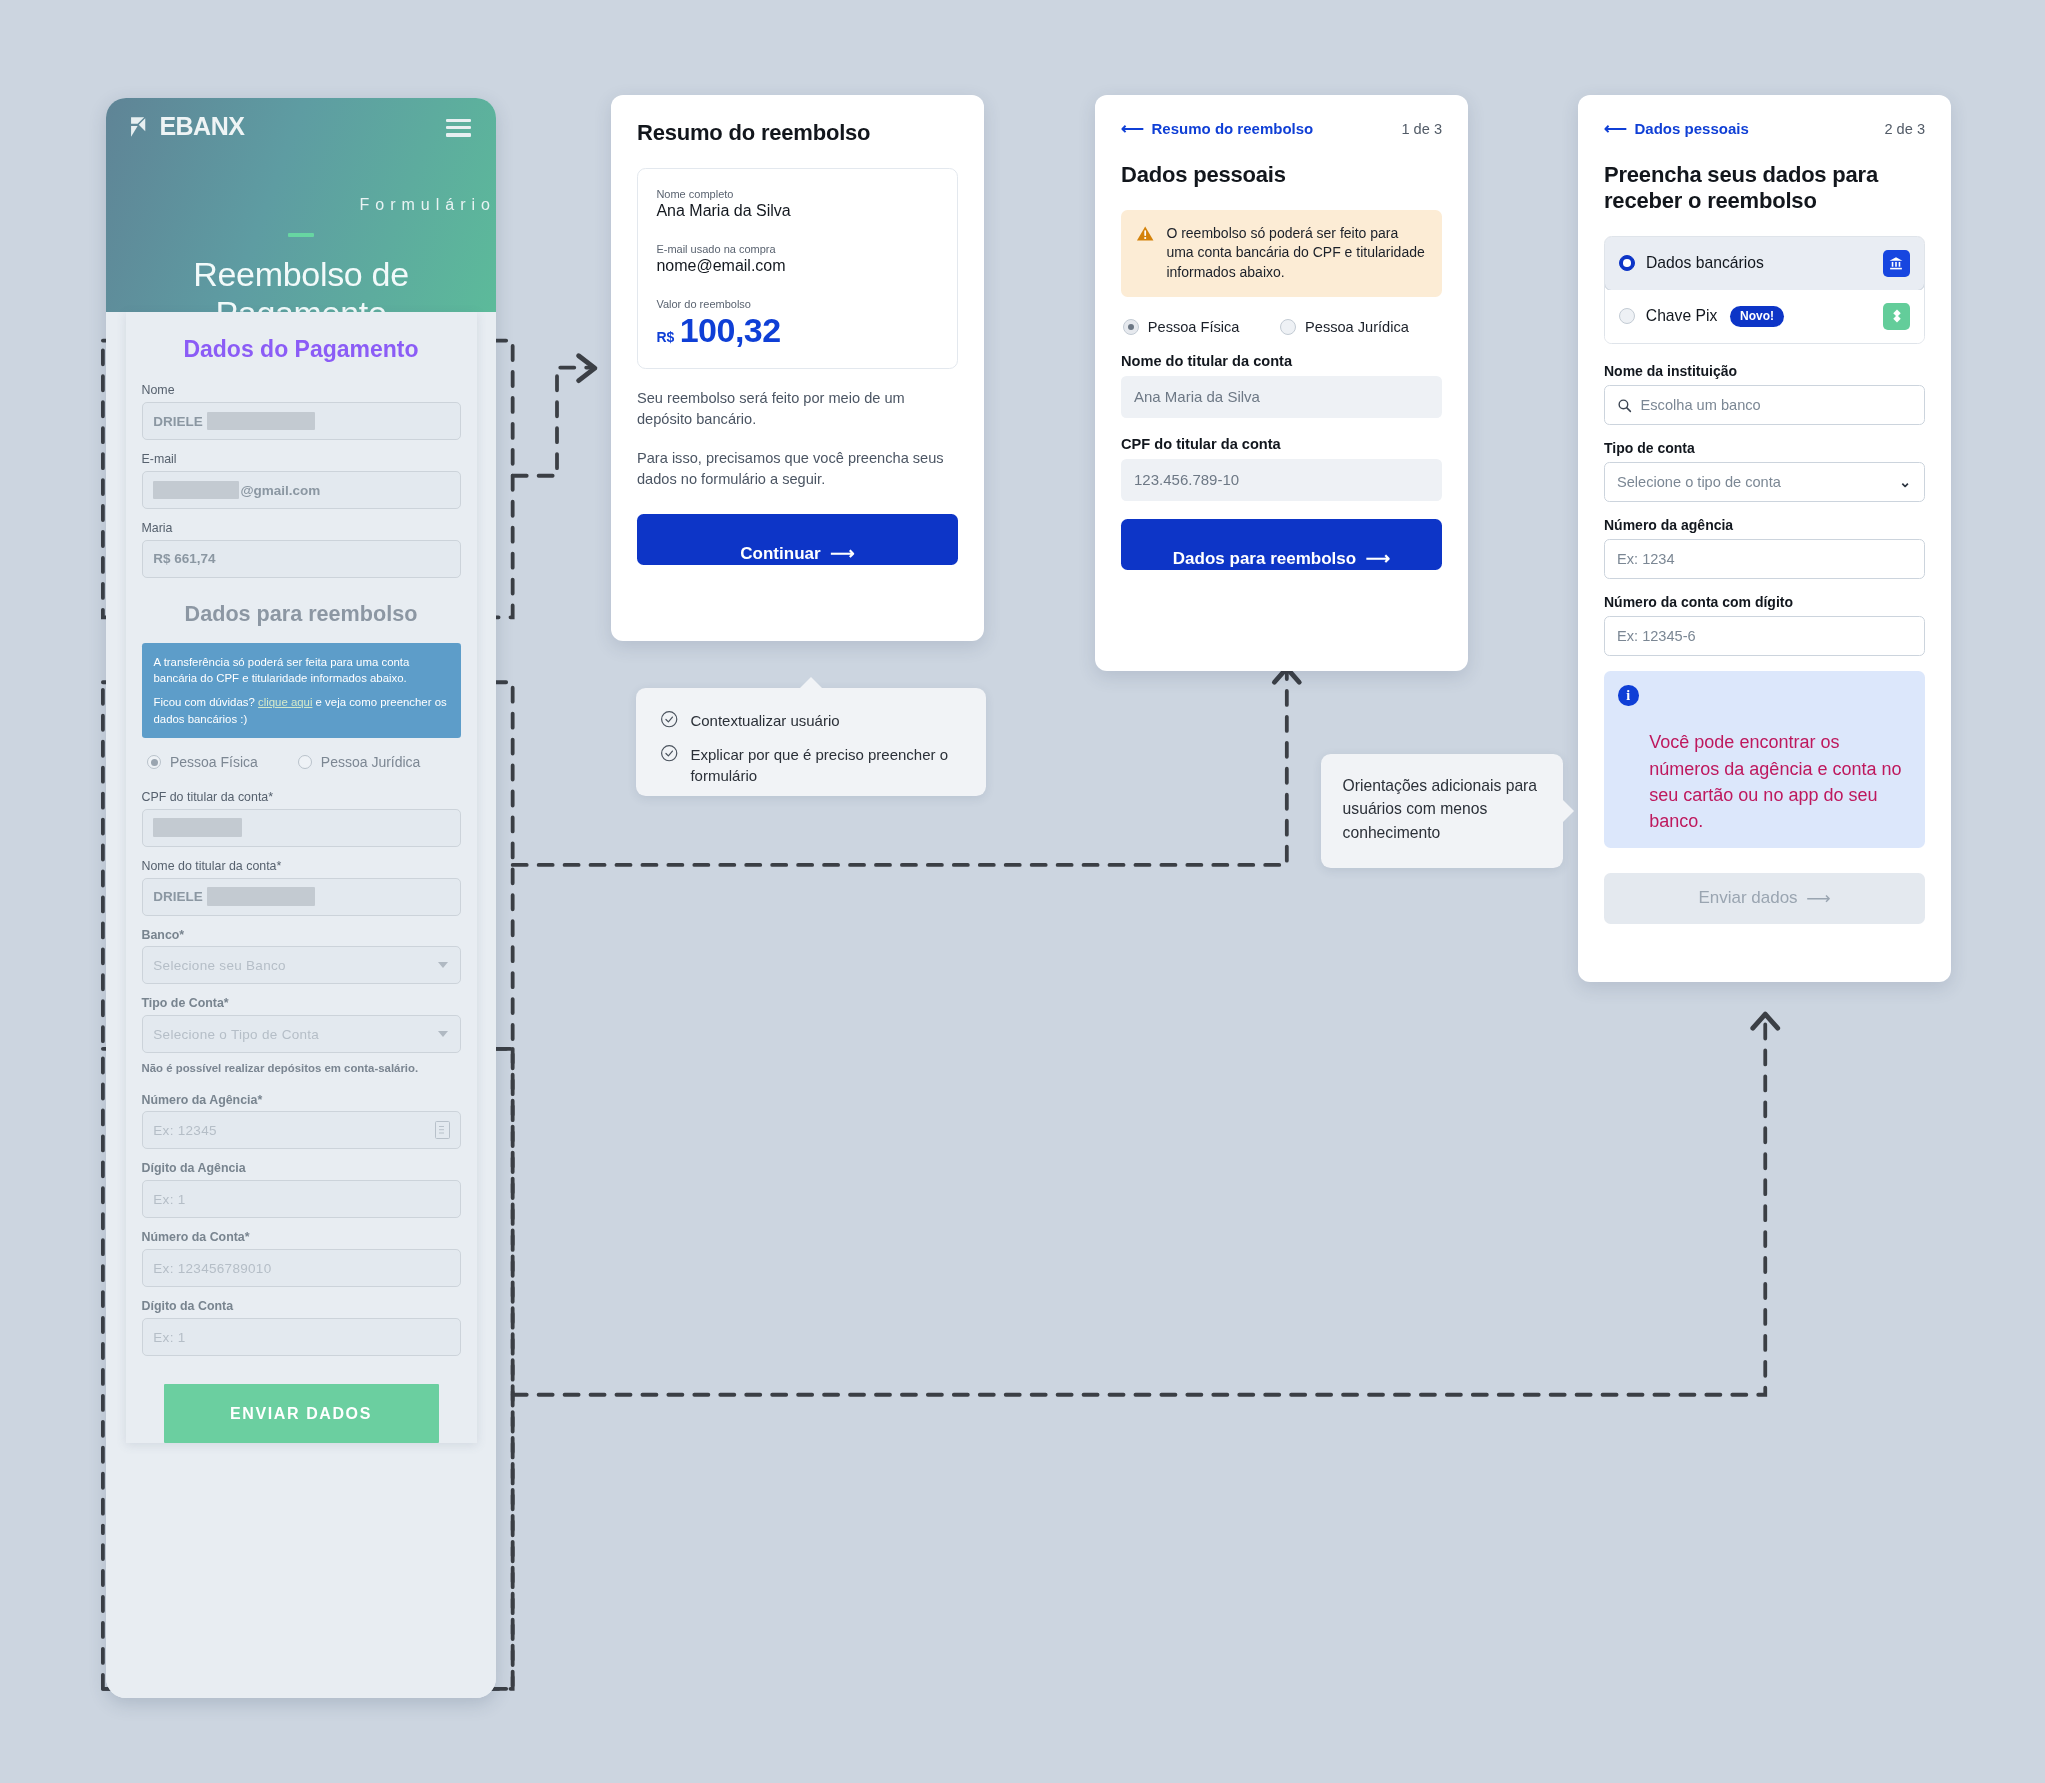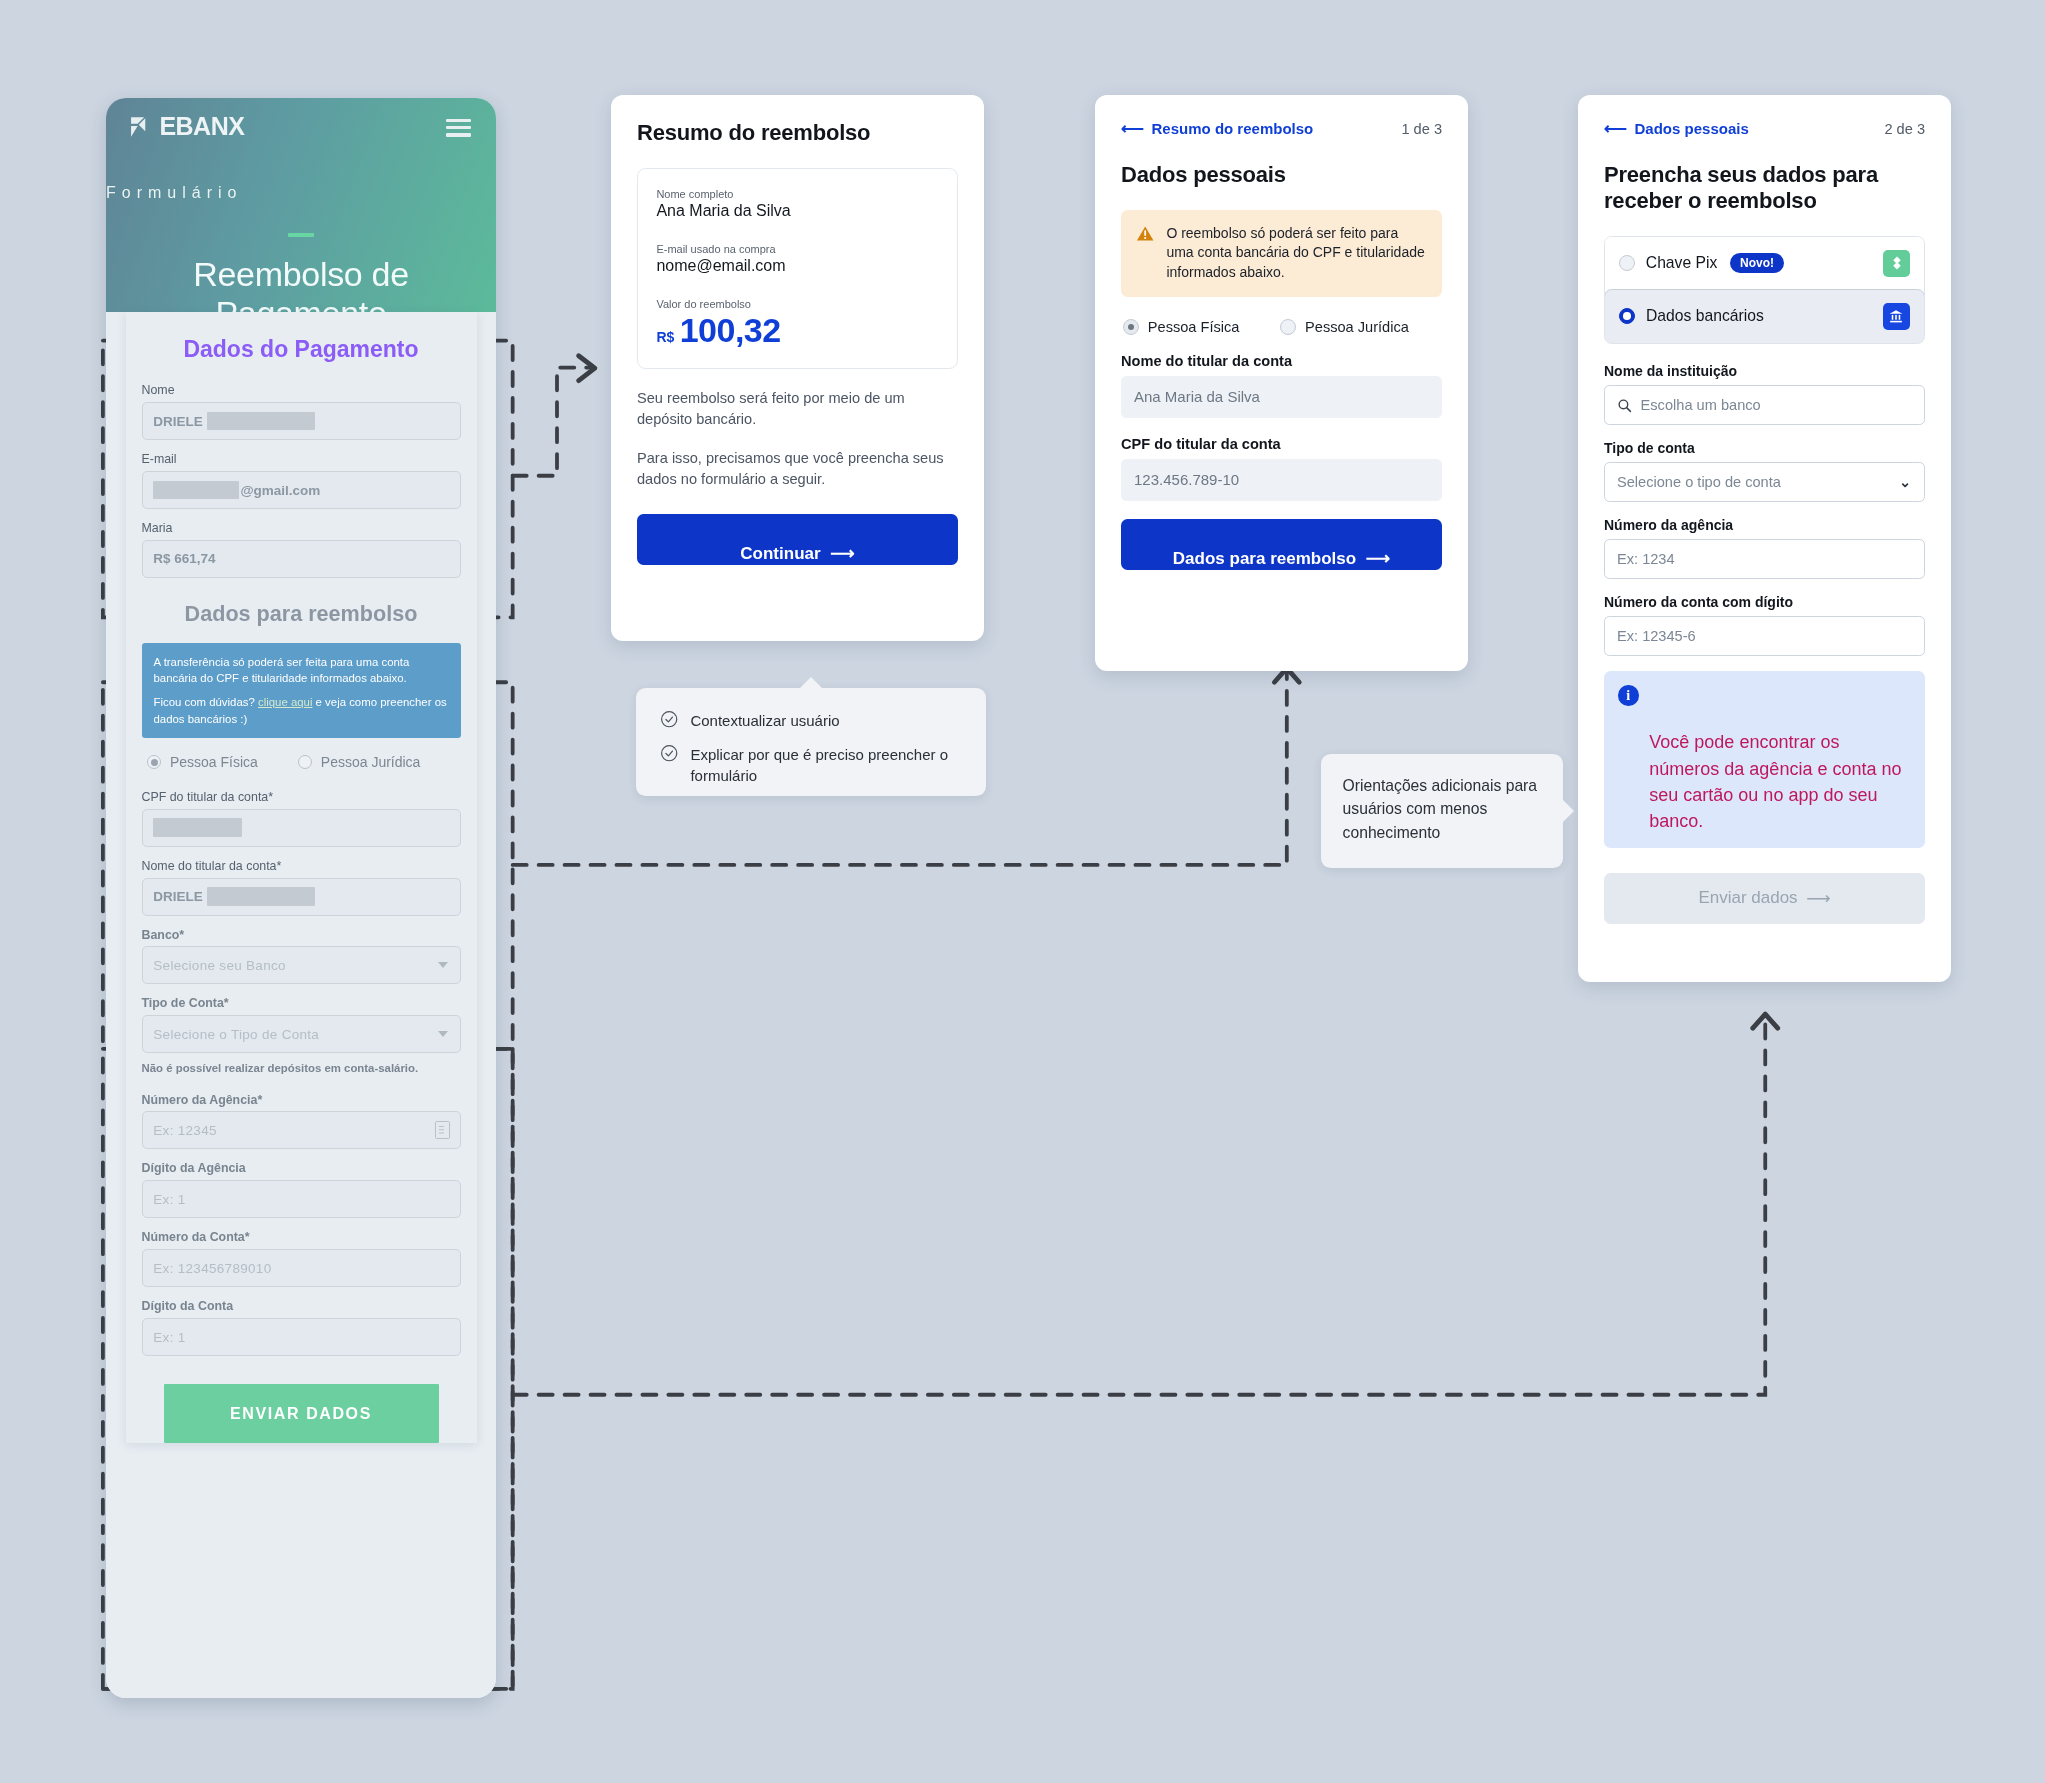--- a/index.html
+++ b/index.html
@@ -31,21 +31,21 @@
     position:absolute;left:24px;top:16px;display:flex;align-items:center;gap:5.4px;
   }
   .brand-mark{width:24px;height:24px;position:relative;}
   .brand-mark svg{display:block;}
   .brand-text{
     color:#eef4f5;font-size:25px;font-weight:700;letter-spacing:-0.5px;line-height:1;
   }
   .hamburger{position:absolute;right:25px;top:20.5px;width:25px;height:18.4px;}
   .hamburger span{display:block;height:3.2px;border-radius:1.1px;background:#e7eff1;margin-bottom:4.3px;}
   .hero-sub{
-    position:absolute;left:0;right:0;top:86px;text-align:left;
+    position:absolute;left:0;right:0;top:98px;text-align:right;
     color:#e9f3f3;font-size:16px;letter-spacing:6px;font-weight:400;
   }
   .hero-rule{
     position:absolute;left:50%;top:135px;transform:translateX(-50%);
     width:26px;height:3.8px;background:#67d6a2;border-radius:1.1px;
   }
   .hero-title{
     position:absolute;left:0;right:0;top:157px;text-align:center;
     color:#f2fafa;font-size:34px;font-weight:300;letter-spacing:-0.3px;
   }
@@ -444,46 +444,46 @@
       <div class="crumb-row">
         <div class="crumb">
           <span class="arrow">⟵</span>
           <span>Dados pessoais</span>
         </div>
         <div class="step">2 de 3</div>
       </div>
       <h1 class="card-h1">Preencha seus dados para receber o reembolso</h1>
 
       <div class="choice-group">
-        <div class="choice">
-          <span class="rdot2"></span>
-          <span class="choice-label">Chave Pix</span>
-          <span class="badge">Novo!</span>
-          <span class="choice-ic ic-pix">
-            <svg width="16" height="16" viewBox="0 0 30 30">
-              <polygon points="15,3 22,10 15,17 8,10" fill="#fff"></polygon>
-              <polygon points="15,13 22,20 15,27 8,20" fill="#fff"></polygon>
-            </svg>
-          </span>
-        </div>
         <div class="choice sel">
           <span class="rdot2" style="border-color:#0d35c7;background:#0d35c7;">
             <span style="position:absolute;inset:3.2px;border-radius:50%;background:#fff;display:block;"></span>
           </span>
           <span class="choice-label">Dados bancários</span>
           <span class="choice-ic ic-bank">
             <svg width="16" height="16" viewBox="0 0 30 30">
               <polygon points="15,4 27,11 3,11" fill="#fff"></polygon>
               <rect x="7" y="13" width="3" height="9" fill="#fff"></rect>
               <rect x="13.5" y="13" width="3" height="9" fill="#fff"></rect>
               <rect x="20" y="13" width="3" height="9" fill="#fff"></rect>
               <rect x="4" y="24" width="22" height="3" fill="#fff"></rect>
             </svg>
           </span>
         </div>
+        <div class="choice">
+          <span class="rdot2"></span>
+          <span class="choice-label">Chave Pix</span>
+          <span class="badge">Novo!</span>
+          <span class="choice-ic ic-pix">
+            <svg width="16" height="16" viewBox="0 0 30 30">
+              <polygon points="15,3 22,10 15,17 8,10" fill="#fff"></polygon>
+              <polygon points="15,13 22,20 15,27 8,20" fill="#fff"></polygon>
+            </svg>
+          </span>
+        </div>
       </div>
 
       <div class="f-lab2">Nome da instituição</div>
       <div class="f-inp">
         <svg width="15" height="15" viewBox="0 0 28 28">
           <circle cx="12" cy="12" r="8" fill="none" stroke="#3c4552" stroke-width="2.6"></circle>
           <line x1="18" y1="18" x2="25" y2="25" stroke="#3c4552" stroke-width="2.8" stroke-linecap="round"></line>
         </svg>
         <span>Escolha um banco</span>
       </div>

